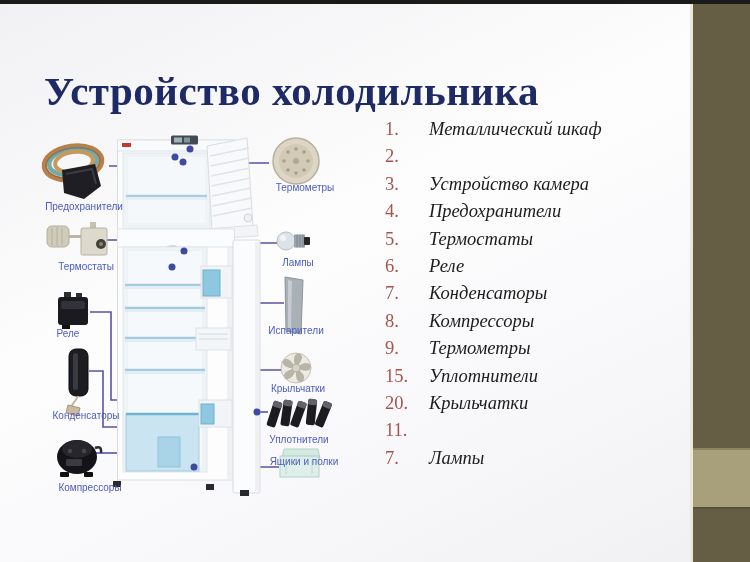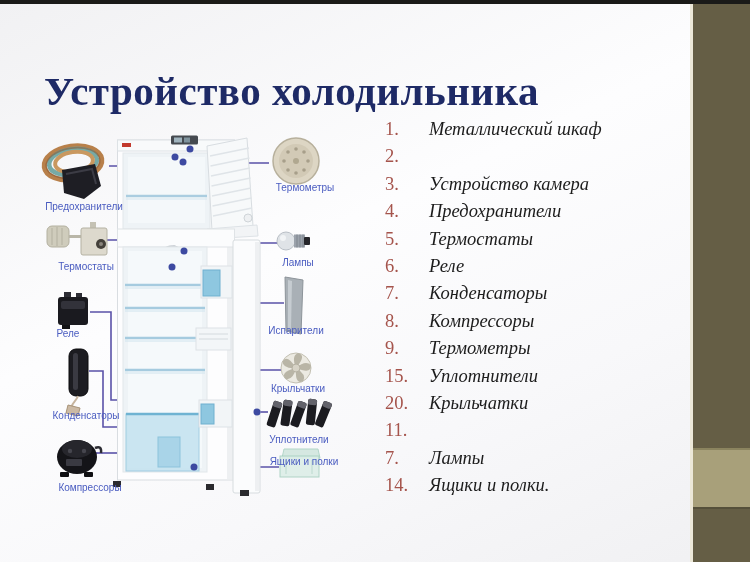--- a/index.html
+++ b/index.html
@@ -331,18 +331,14 @@
         <span class="num">20.</span>
         <span class="lbl">Крыльчатки</span>
       </li>
     <li>
         <span class="num">11.</span>
       </li>
     <li>
         <span class="num">7.</span>
         <span class="lbl">Лампы</span>
       </li>
-    <li>
-        <span class="num">14.</span>
-        <span class="lbl">Ящики и полки.</span>
-      </li>
   </ol>
 </div>
 
 </body></html>

